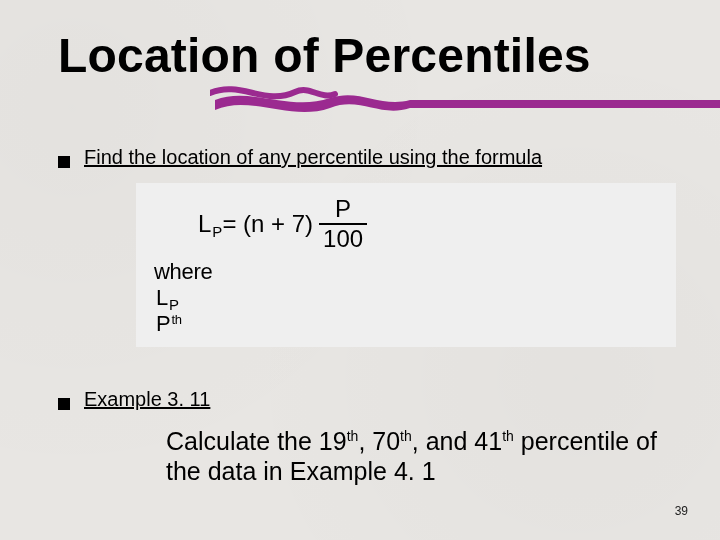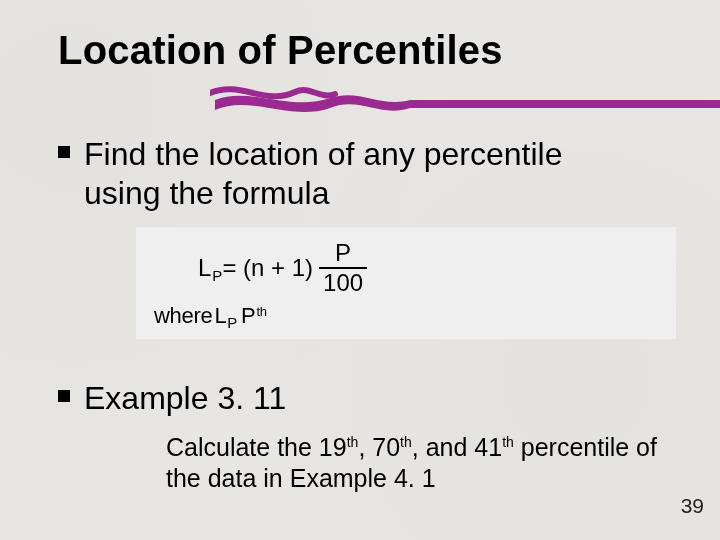--- a/index.html
+++ b/index.html
@@ -13,21 +13,21 @@
     position: relative;
     color: #000;
   }
   .slide {
     position: relative;
     width: 720px;
     height: 540px;
     padding: 28px 50px 40px 58px;
   }
   .title {
-    font-size: 40px;
+    font-size: 48px;
     font-weight: bold;
     letter-spacing: 0.2px;
     margin-bottom: 18px;
   }
   .swoosh {
     position: absolute;
     top: 78px;
     left: 210px;
     width: 520px;
     height: 50px;
@@ -41,23 +41,24 @@
   }
   .bullet-mark {
     width: 12px;
     height: 12px;
     margin-top: 11px;
     margin-right: 14px;
     flex: 0 0 auto;
     background: #000;
   }
   .bullet-text {
-    font-size: 32px;
+    font-size: 20px;
     line-height: 1.22;
     max-width: 560px;
+    text-decoration: underline;
   }
   .formula-box {
     background: #efefef;
     margin: 10px 0 8px 78px;
     padding: 14px 18px 10px 18px;
     width: 540px;
     font-family: Arial, Helvetica, sans-serif;
   }
   .eq-line {
     display: flex;
@@ -78,37 +79,38 @@
   .frac .num { padding: 0 4px 2px 4px; }
   .frac .bar { width: 100%; height: 2px; background: #000; }
   .frac .den { padding: 2px 4px 0 4px; }
   .where-line {
     font-size: 22px;
     display: flex;
     align-items: flex-start;
     flex-wrap: nowrap;
     white-space: nowrap;
     letter-spacing: -0.3px;
+    flex-direction: column;
   }
   .where-line .lp { margin: 0 2px; }
   .pth { display: inline-flex; align-items: baseline; margin-left: 2px; }
   .pth .sup { font-size: 13px; position: relative; top: -7px; margin-left: 1px; }
   .bullets2 { margin-top: 40px; }
   .sub-text {
     font-size: 25px;
     line-height: 1.22;
     margin: 8px 0 0 108px;
     max-width: 560px;
   }
   .sub-text sup { font-size: 14px; }
   .pagenum {
     position: absolute;
-    right: 16px;
+    right: 32px;
     bottom: 22px;
-    font-size: 21px;
+    font-size: 12px;
     color: #222;
   }
 </style>
 </head>
 <body>
 
 <div class="slide">
 
   <div class="title">Location of Percentiles</div>
 
@@ -123,21 +125,21 @@
       <div class="bullet-text">Find the location of any percentile using the formula</div>
     </div>
   </div>
 
   <div class="formula-box">
     <div class="eq-line">
       <span class="lp">
         <span>L</span>
         <span class="sub">P</span>
       </span>
-      <span> = (n + 1)</span>
+      <span> = (n + 7)</span>
       <span class="frac">
         <span class="num">P</span>
         <span class="bar"></span>
         <span class="den">100</span>
       </span>
     </div>
     <div class="where-line">
       <span>where</span>
       <span class="lp">
         <span>L</span>

